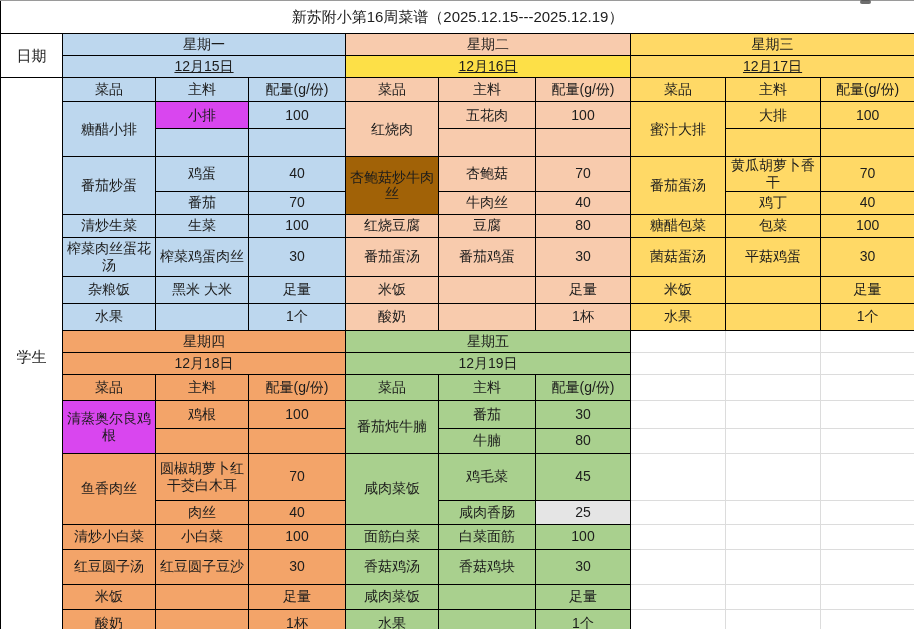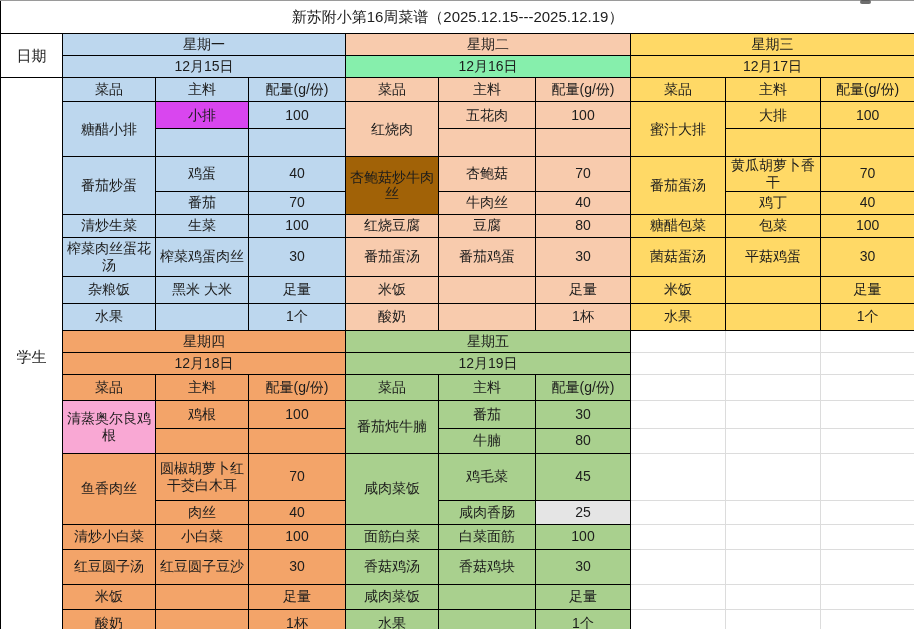--- a/index.html
+++ b/index.html
@@ -35,23 +35,23 @@
     <tbody id="tb">
         <tr style="height: 33px;">
           <td class="title-cell" colspan="10">新苏附小第16周菜谱（2025.12.15---2025.12.19）</td>
         </tr>
         <tr style="height: 22px;">
           <td class="left-cell" rowspan="2">日期</td>
           <td colspan="3" style="background: rgb(189, 215, 238);">星期一</td>
           <td colspan="3" style="background: rgb(248, 203, 173);">星期二</td>
           <td colspan="3" style="background: rgb(255, 217, 102);">星期三</td>
         </tr>
-        <tr style="height: 22px;">
+        <tr style="height: 22px; text-decoration: underline;">
           <td colspan="3" style="background: rgb(189, 215, 238);">12月15日</td>
-          <td colspan="3" style="background: #86efac;">12月16日</td>
+          <td colspan="3" style="background: #fde047;">12月16日</td>
           <td colspan="3" style="background: rgb(255, 217, 102);">12月17日</td>
         </tr>
         <tr style="height: 24px;">
           <td class="left-cell" rowspan="20">学生</td>
           <td class="hdr" style="background: rgb(189, 215, 238);">菜品</td>
           <td class="hdr" style="background: rgb(189, 215, 238);">主料</td>
           <td class="hdr" style="background: rgb(189, 215, 238);">配量(g/份)</td>
           <td class="hdr" style="background: rgb(248, 203, 173);">菜品</td>
           <td class="hdr" style="background: rgb(248, 203, 173);">主料</td>
           <td class="hdr" style="background: rgb(248, 203, 173);">配量(g/份)</td>
@@ -160,21 +160,21 @@
           <td class="hdr" style="background: rgb(243, 164, 105);">主料</td>
           <td class="hdr" style="background: rgb(243, 164, 105);">配量(g/份)</td>
           <td class="hdr" style="background: rgb(169, 208, 142);">菜品</td>
           <td class="hdr" style="background: rgb(169, 208, 142);">主料</td>
           <td class="hdr" style="background: rgb(169, 208, 142);">配量(g/份)</td>
           <td class="ghost"></td>
           <td class="ghost"></td>
           <td class="ghost"></td>
         </tr>
         <tr style="height: 28px;">
-          <td rowspan="2" style="background: #f9a8d4;">清蒸奥尔良鸡根</td>
+          <td rowspan="2" style="background: #d946ef;">清蒸奥尔良鸡根</td>
           <td style="background: rgb(243, 164, 105);">鸡根</td>
           <td style="background: rgb(243, 164, 105);">100</td>
           <td rowspan="2" style="background: rgb(169, 208, 142);">番茄炖牛腩</td>
           <td style="background: rgb(169, 208, 142);">番茄</td>
           <td style="background: rgb(169, 208, 142);">30</td>
           <td class="ghost"></td>
           <td class="ghost"></td>
           <td class="ghost"></td>
         </tr>
         <tr style="height: 25px;">

